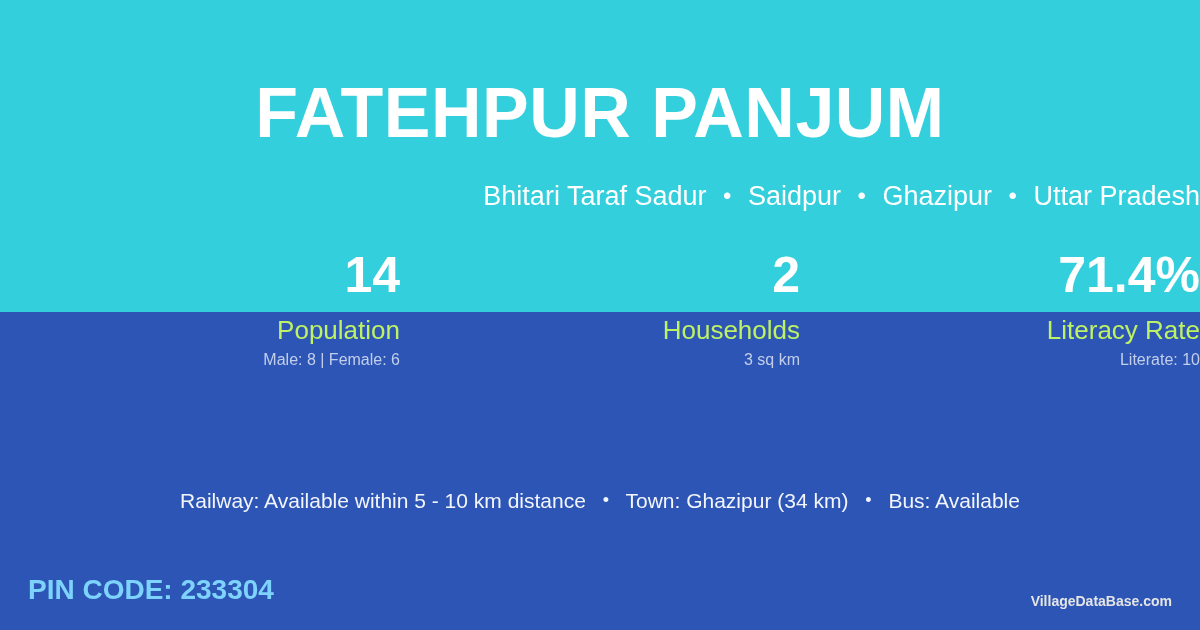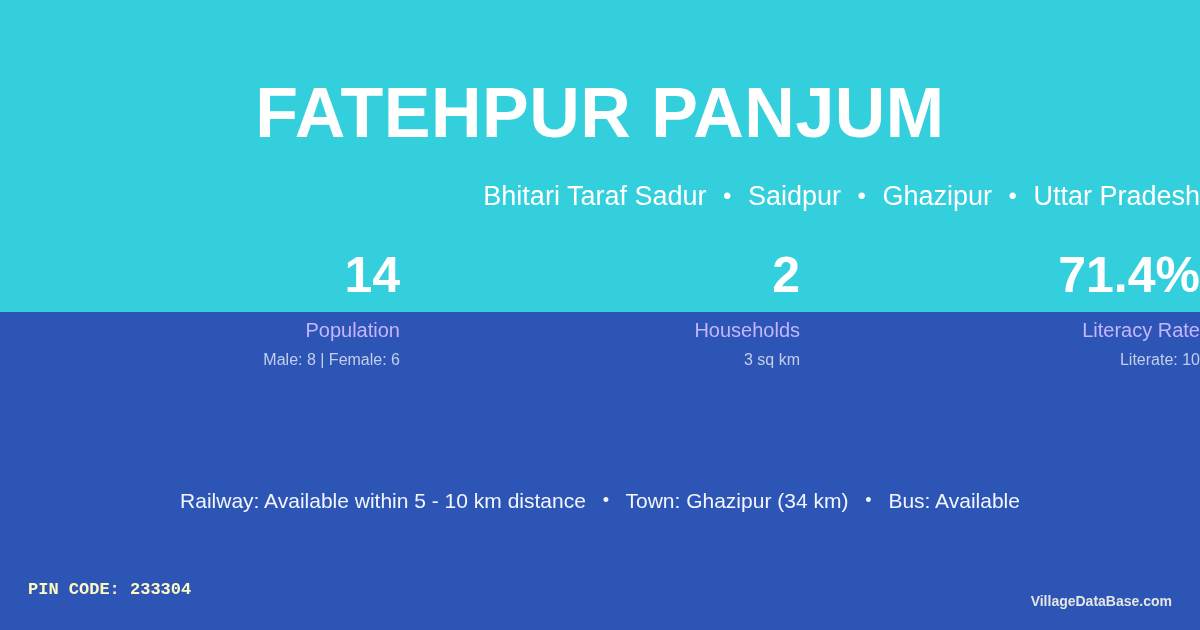--- a/index.html
+++ b/index.html
@@ -85,24 +85,24 @@
     height: 66px;
     color: #ffffff;
     font-family: "Liberation Sans", sans-serif;
     font-weight: 700;
     font-size: 50px;
     line-height: 58px;
     white-space: nowrap;
   }
   .stat-label {
     margin-top: 2px;
-    color: #c4b5fd;
-    font-family: "Liberation Sans", sans-serif;
-    font-weight: 400;
-    font-size: 20px;
+    color: #bef264;
+    font-family: "Liberation Sans", sans-serif;
+    font-weight: 400;
+    font-size: 26px;
     line-height: 32px;
     white-space: nowrap;
   }
   .stat-sub {
     margin-top: 4px;
     color: #c3cfea;
     font-family: "Liberation Sans", sans-serif;
     font-weight: 400;
     font-size: 16px;
     line-height: 20px;
@@ -128,24 +128,24 @@
     padding: 0 11px;
     font-size: 18px;
     vertical-align: 2px;
   }
 
   
   .pin-code {
     position: absolute;
     left: 28px;
     top: 575px;
-    color: #fef9c3;
-    font-family: Liberation Mono, monospace;
-    font-weight: 700;
-    font-size: 17px;
+    color: #7dd3fc;
+    font-family: Liberation Sans, sans-serif;
+    font-weight: 700;
+    font-size: 28px;
     line-height: 30px;
     white-space: nowrap;
   }
   .watermark {
     position: absolute;
     right: 28px;
     top: 588px;
     color: #e5e5e5;
     font-family: "Liberation Sans", sans-serif;
     font-weight: 700;

